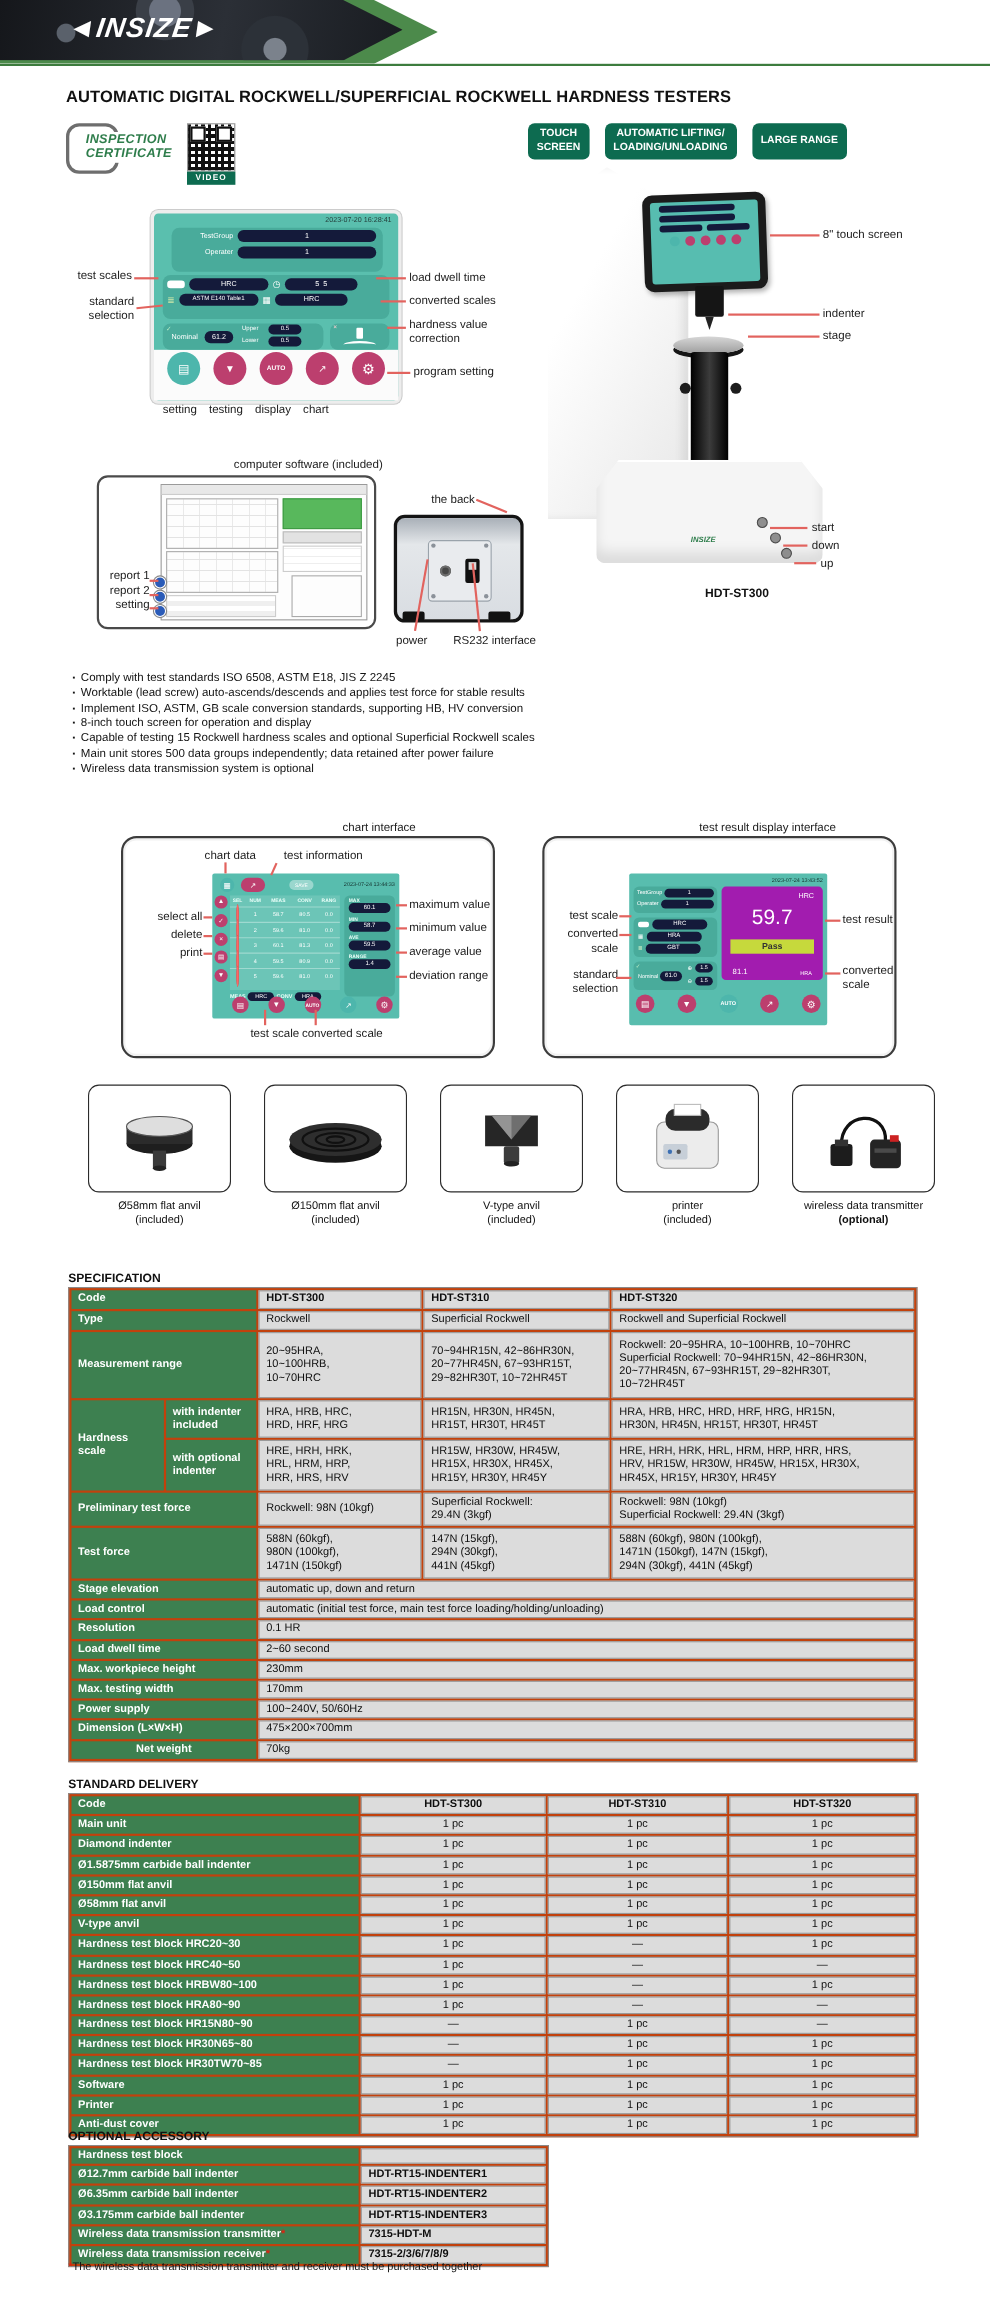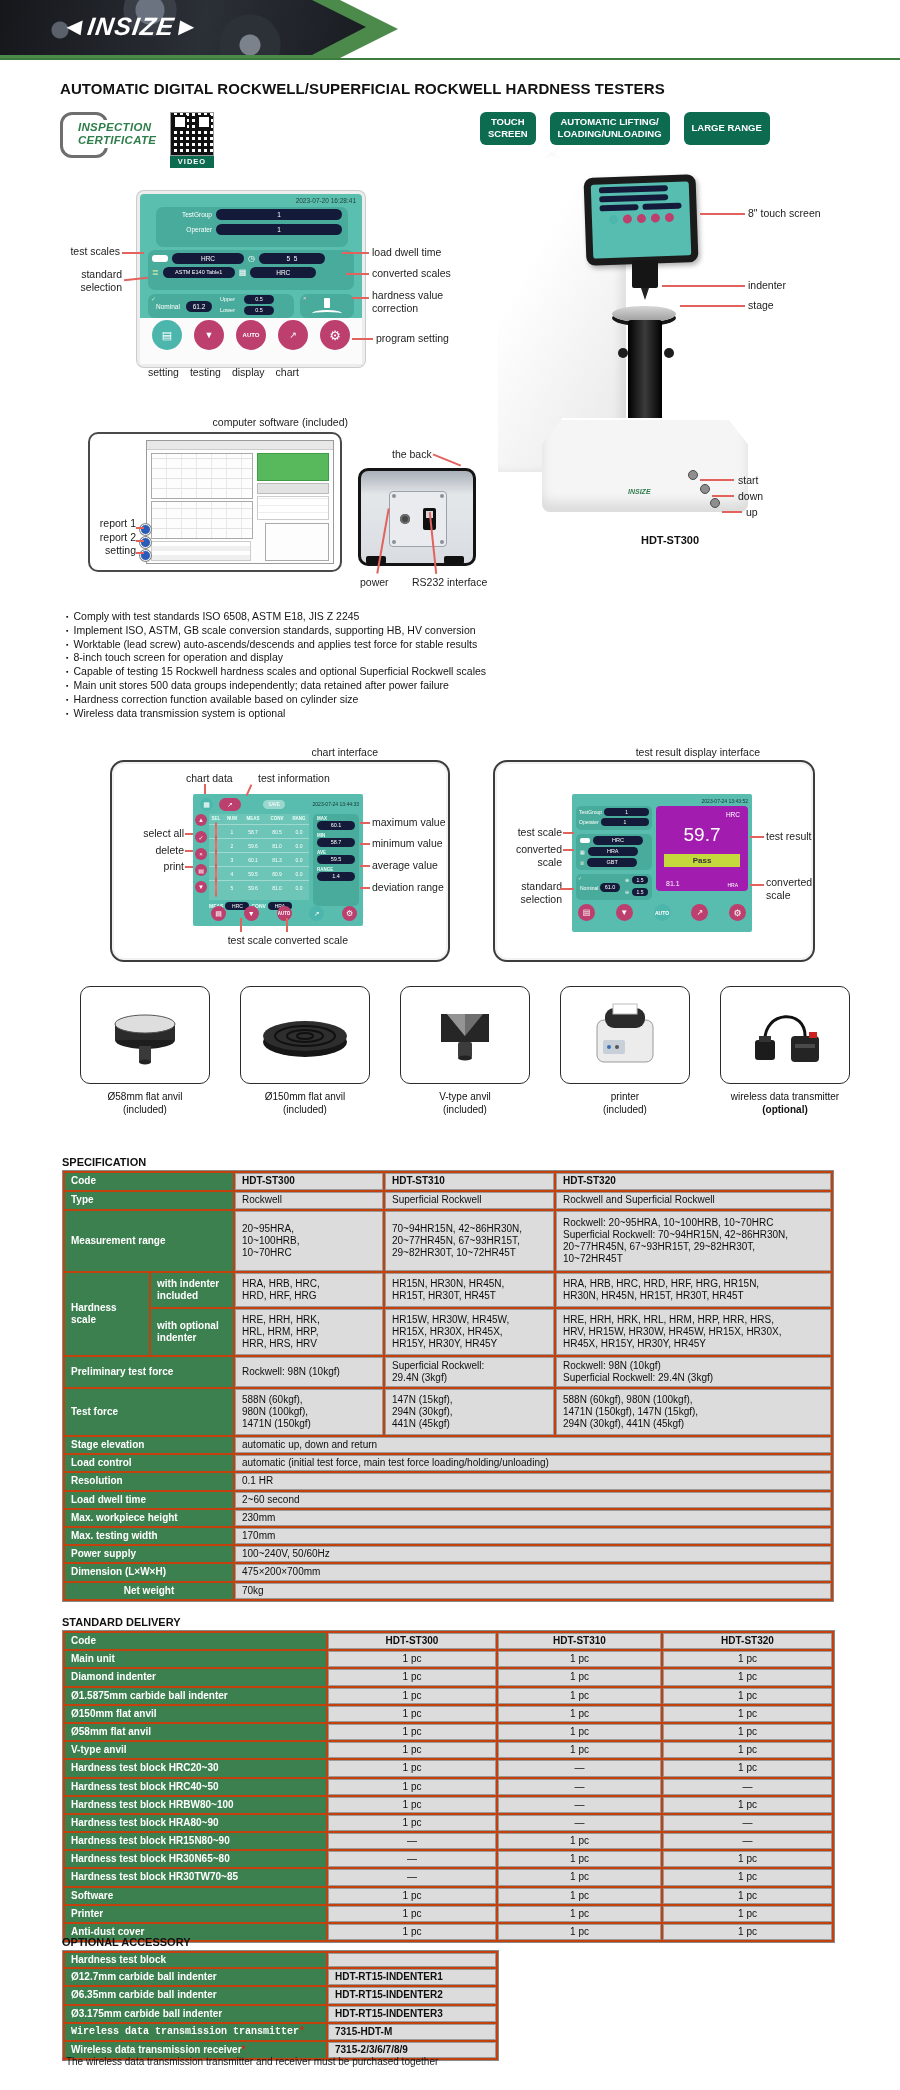--- a/index.html
+++ b/index.html
@@ -331,41 +331,37 @@
   <div class="lab" style="left:412px;top:576px">RS232 interface</div>
   <div class="rlv" style="left:432px;top:512px;height:62px;transform:rotate(-6deg)"></div>
 
   <div class="feats">
       <div class="feat">
         <span class="blt">▪</span>
         <span>Comply with test standards ISO 6508, ASTM E18, JIS Z 2245</span>
       </div>
       <div class="feat">
         <span class="blt">▪</span>
-        <span>Implement ISO, ASTM, GB scale conversion standards, supporting HB, HV conversion</span>
+        <span>Worktable (lead screw) auto-ascends/descends and applies test force for stable results</span>
       </div>
       <div class="feat">
         <span class="blt">▪</span>
-        <span>Worktable (lead screw) auto-ascends/descends and applies test force for stable results</span>
+        <span>Implement ISO, ASTM, GB scale conversion standards, supporting HB, HV conversion</span>
       </div>
       <div class="feat">
         <span class="blt">▪</span>
         <span>8-inch touch screen for operation and display</span>
       </div>
       <div class="feat">
         <span class="blt">▪</span>
         <span>Capable of testing 15 Rockwell hardness scales and optional Superficial Rockwell scales</span>
       </div>
       <div class="feat">
         <span class="blt">▪</span>
         <span>Main unit stores 500 data groups independently; data retained after power failure</span>
-      </div>
-      <div class="feat">
-        <span class="blt">▪</span>
-        <span>Hardness correction function available based on cylinder size</span>
       </div>
       <div class="feat">
         <span class="blt">▪</span>
         <span>Wireless data transmission system is optional</span>
       </div>
     </div>
 
   <div class="lab c" style="left:178px;top:746px;width:200px">chart interface</div>
   <div class="ifr" style="left:110px;top:760px"></div>
   <div class="iscr" style="left:193px;top:794px;width:170px;height:132px">
@@ -871,21 +867,21 @@
         </tr>
         <tr>
           <td class="g" style="height: 12px;">Ø6.35mm carbide ball indenter</td>
           <td class="v bold">HDT-RT15-INDENTER2</td>
         </tr>
         <tr>
           <td class="g" style="height: 12px;">Ø3.175mm carbide ball indenter</td>
           <td class="v bold">HDT-RT15-INDENTER3</td>
         </tr>
         <tr>
-          <td class="g" style="height: 12px; font-family: Liberation Mono, monospace;">Wireless data transmission transmitter<span class="star">*</span></td>
+          <td class="g" style="height: 12px;">Wireless data transmission transmitter<span class="star">*</span></td>
           <td class="v bold">7315-HDT-M</td>
         </tr>
         <tr>
           <td class="g" style="height: 12px;">Wireless data transmission receiver<span class="star">*</span></td>
           <td class="v bold">7315-2/3/6/7/8/9</td>
         </tr>
       </tbody>
   </table>
   <div class="foot" style="left:62px;top:2056px"><span class="star">*</span><span>The wireless data transmission transmitter and receiver must be purchased together</span></div>
 

